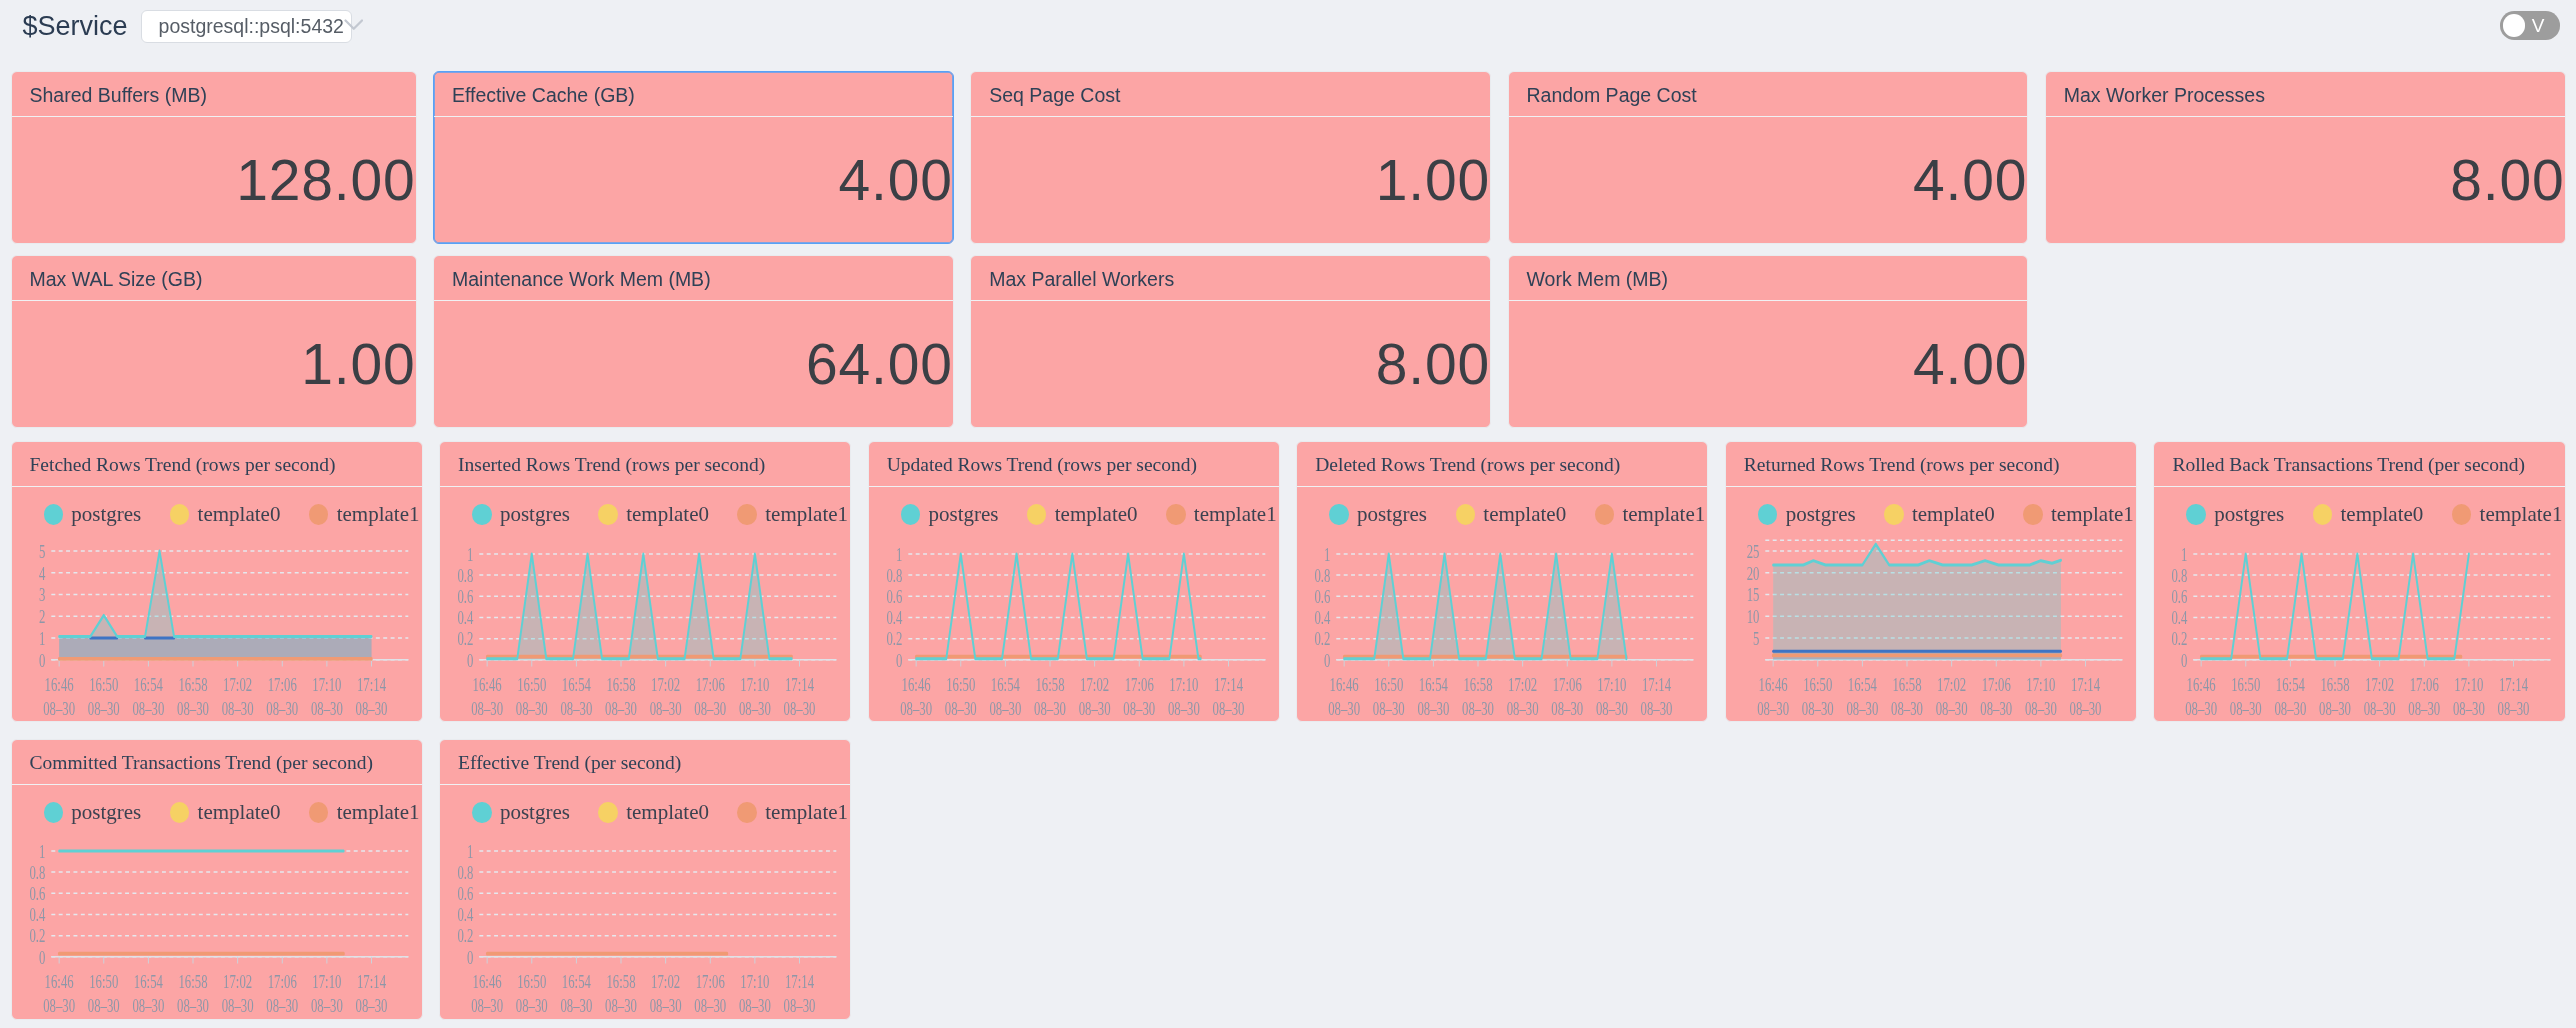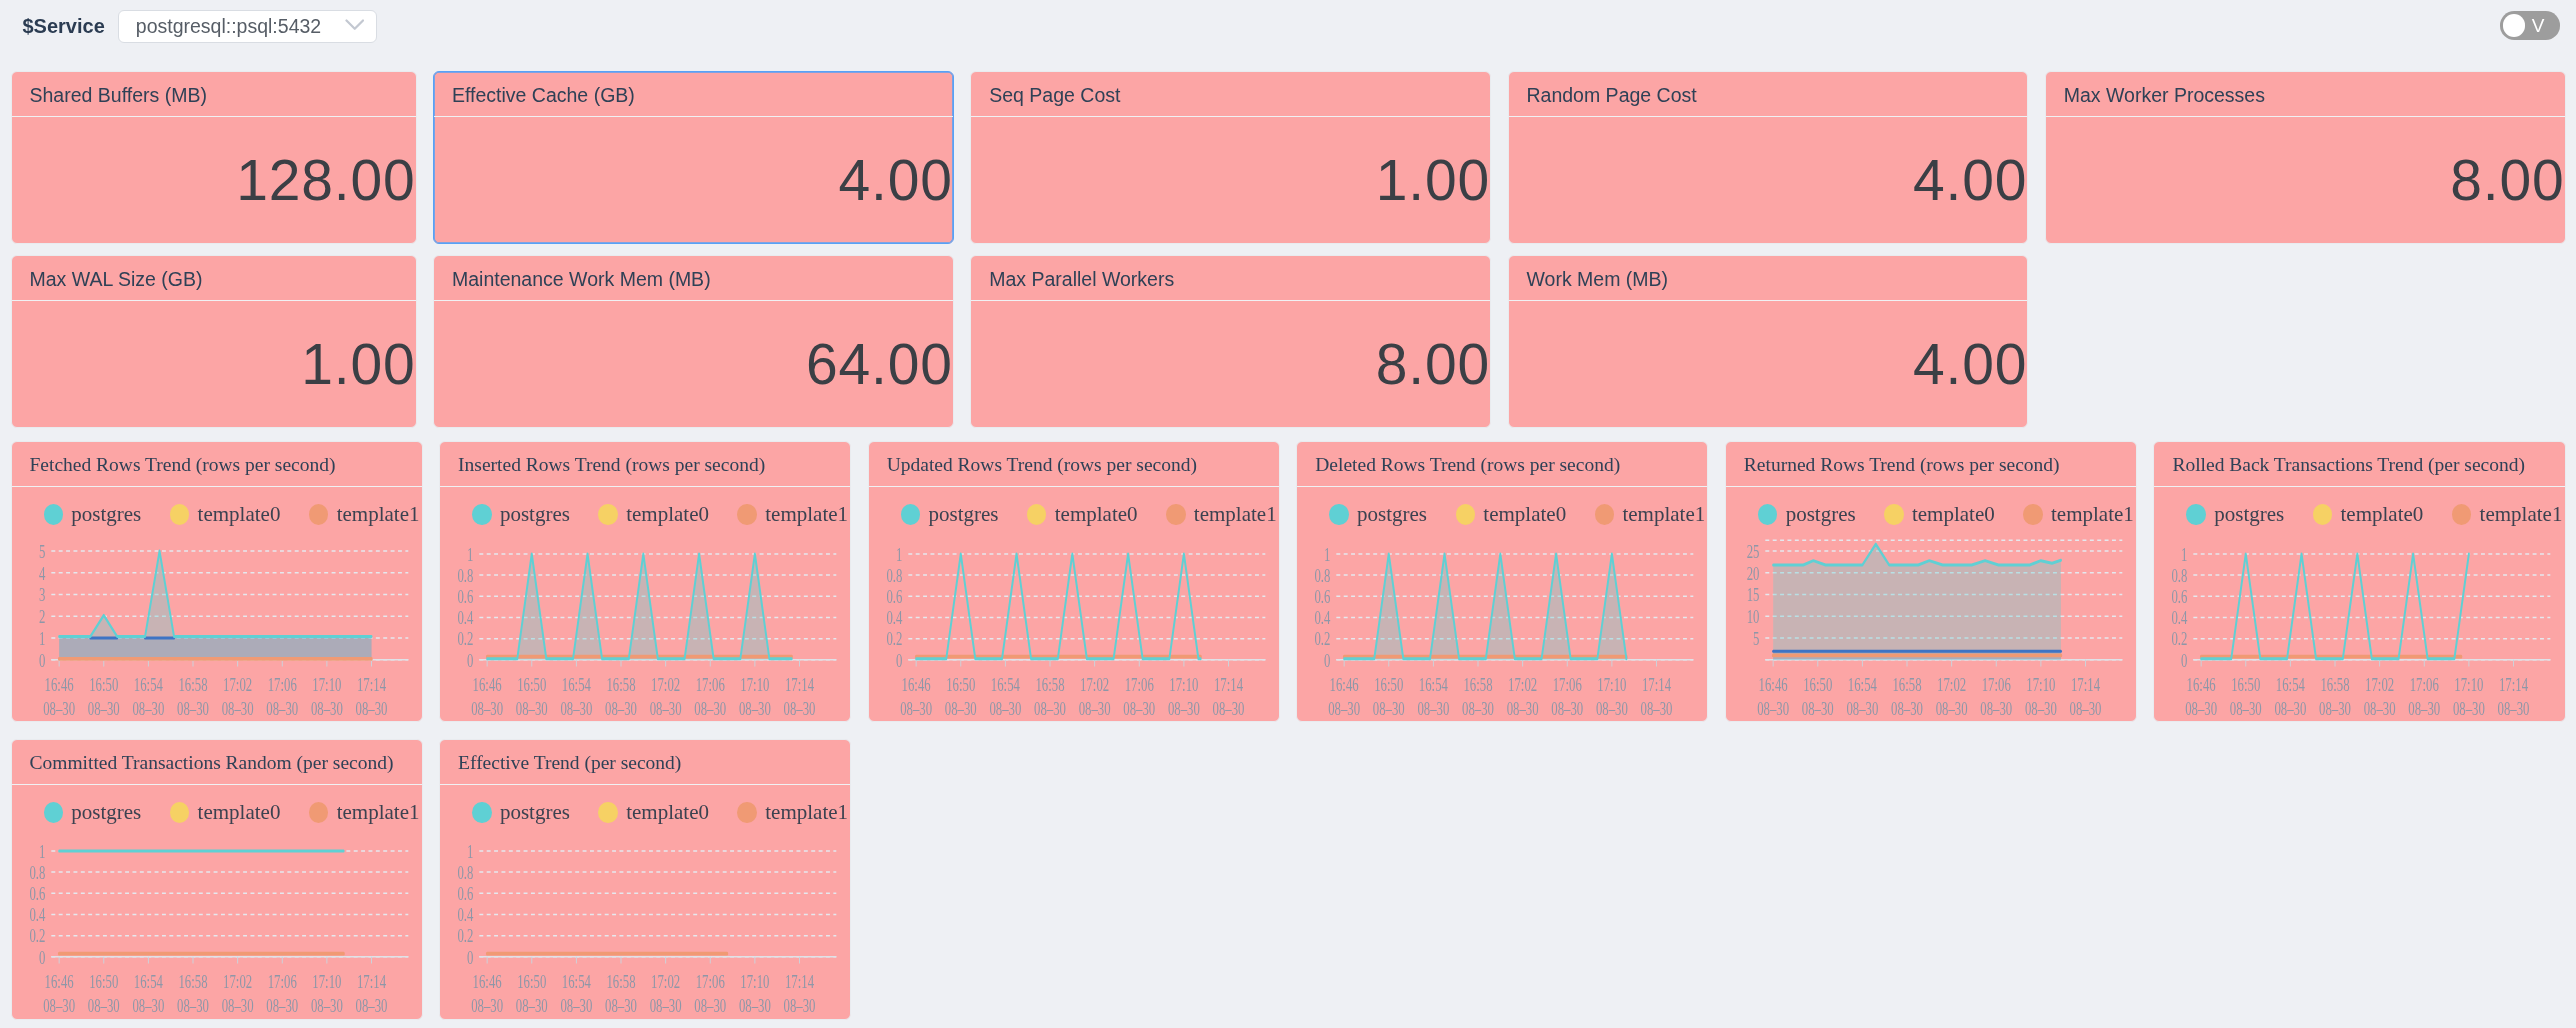--- a/index.html
+++ b/index.html
@@ -4,23 +4,23 @@
 <style>
   html,body{margin:0;padding:0;}
   body{
     width:2576px;height:1029px;overflow:hidden;
     background:#eef0f4;
     font-family:"Liberation Sans","DejaVu Sans",sans-serif;
     -webkit-font-smoothing:antialiased;
   }
   
   .topbar{height:53px;display:flex;align-items:center;padding:0 16.5px 0 22.5px;position:relative;}
-  .svc-label{font-size:20px;font-weight:700;color:#2b3c52;margin-right:13.5px;}
+  .svc-label{font-size:27px;font-weight:400;color:#2b3c52;margin-right:13.5px;}
   .svc-select{
-    width:259px;height:33px;background:#fff;border:0.8px solid #d9dde3;border-radius:6px;
+    width:211px;height:33px;background:#fff;border:0.8px solid #d9dde3;border-radius:6px;
     display:flex;align-items:center;padding:0 12px 0 16.5px;cursor:pointer;box-sizing:border-box;
   }
   .svc-select .val{flex:1;font-size:19.5px;color:#565d66;white-space:nowrap;}
   .toggle{
     position:absolute;right:16.5px;top:11.3px;width:60px;height:28.5px;border-radius:14.3px;
     background:#9d9d9d;display:flex;align-items:center;cursor:pointer;
   }
   .toggle .knob{width:22.5px;height:22.5px;border-radius:50%;background:#fff;margin-left:3px;}
   .toggle .tlabel{color:#fff;font-size:19px;margin-left:6.8px;}
   
@@ -537,21 +537,21 @@
           </g>
           <g></g>
           <g>
             <polyline points="95.88125,165.77391304347827 624.5,165.77391304347827" fill="none" stroke="#f09a74" stroke-width="5" stroke-linejoin="round" stroke-linecap="round"></polyline>
             <polyline points="95.88125,168.59130434782608 157.1375,168.59130434782608 186.63125000000002,29.13043478260868 216.125,168.59130434782608 270.57500000000005,168.59130434782608 300.06875,29.13043478260868 329.5625,168.59130434782608 384.0125,168.59130434782608 413.50624999999997,29.13043478260868 443,168.59130434782608 497.45,168.59130434782608 526.9437499999999,29.13043478260868 556.4375,168.59130434782608 610.8874999999999,168.59130434782608 640.38125,29.13043478260868" fill="none" stroke="#5fd0d4" stroke-width="4" stroke-linejoin="round" stroke-linecap="round"></polyline>
           </g>
         </svg>
       </div>
     </div>
     <div class="card chart-card">
-      <div class="card-head">Committed Transactions Random (per second)</div>
+      <div class="card-head">Committed Transactions Trend (per second)</div>
       <div class="legend">
         <div class="legend-item">
           <span class="legend-dot" style="background:#5fd0d4"></span>
           <span class="legend-text">postgres</span>
         </div>
         <div class="legend-item">
           <span class="legend-dot" style="background:#f6d164"></span>
           <span class="legend-text">template0</span>
         </div>
         <div class="legend-item">

